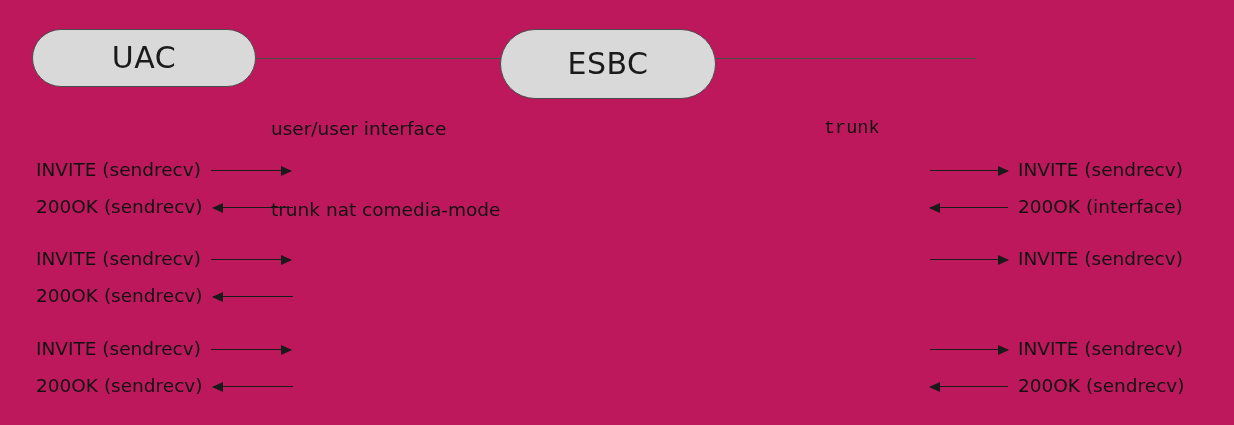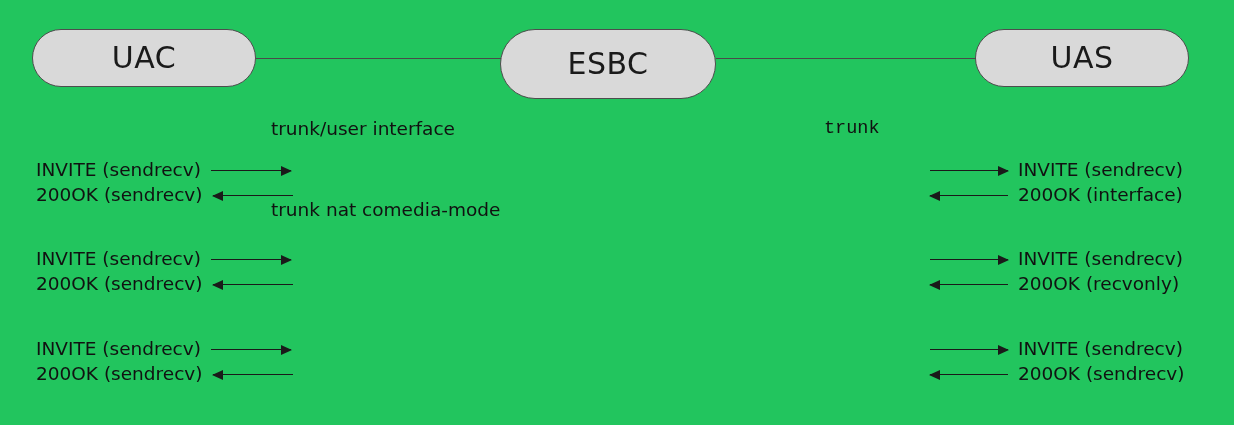--- a/index.html
+++ b/index.html
@@ -7,21 +7,21 @@
     padding: 0;
     background: #ffffff;
   }
   body {
     font-family: "DejaVu Sans", "Liberation Sans", sans-serif;
   }
   #canvas {
     position: relative;
     width: 1234px;
     height: 425px;
-    background: #22c55e;
+    background: #be185d;
     overflow: hidden;
   }
   
   .node {
     position: absolute;
     box-sizing: border-box;
     background: #d9d9d9;
     border: 1.6px solid #4d4d4d;
     border-radius: 999px;
     display: flex;
@@ -70,21 +70,21 @@
   #flow-group-1 { top: 244px; }
   #flow-group-2 { top: 334px; }
 
   .flow-row {
     position: absolute;
     left: 0;
     width: 1234px;
     height: 31px;
   }
   .flow-row.row-0 { top: 0px; }
-  .flow-row.row-1 { top: 25px; }
+  .flow-row.row-1 { top: 37px; }
 
   
   .side-left {
     position: absolute;
     left: 36px;
     top: 0;
     width: 265px;
     height: 31px;
     display: flex;
     align-items: center;
@@ -152,29 +152,26 @@
 <div id="canvas">
 
   <div class="node" id="node-uac">
     <span class="node-label">UAC</span>
   </div>
 
   <div class="node" id="node-esbc">
     <span class="node-label">ESBC</span>
   </div>
 
-  <div class="node" id="node-uas">
-    <span class="node-label">UAS</span>
-  </div>
 
   <div class="link-line" id="link-uac-esbc"></div>
   <div class="link-line" id="link-esbc-uas"></div>
 
   <div class="link-label" id="link-label-left">
-    <div>trunk/user interface</div>
+    <div>user/user interface</div>
     <div>trunk nat comedia-mode</div>
   </div>
 
   <div class="link-label" id="link-label-right">
     <div>trunk</div>
   </div>
 
   <div class="flow-group" id="flow-group-0">
 
     <div class="flow-row row-0">
@@ -233,27 +230,20 @@
     </div>
 
     <div class="flow-row row-1">
       <div class="side-left">
         <span class="msg-text">200OK (sendrecv)</span>
         <span class="arrow arrow-left">
           <span class="shaft"></span>
             <span class="head"></span>
         </span>
       </div>
-      <div class="side-right">
-        <span class="arrow arrow-left">
-          <span class="shaft"></span>
-            <span class="head"></span>
-        </span>
-        <span class="msg-text">200OK (recvonly)</span>
-      </div>
     </div>
 
   </div>
 
   <div class="flow-group" id="flow-group-2">
 
     <div class="flow-row row-0">
       <div class="side-left">
         <span class="msg-text">INVITE (sendrecv)</span>
         <span class="arrow arrow-right">

